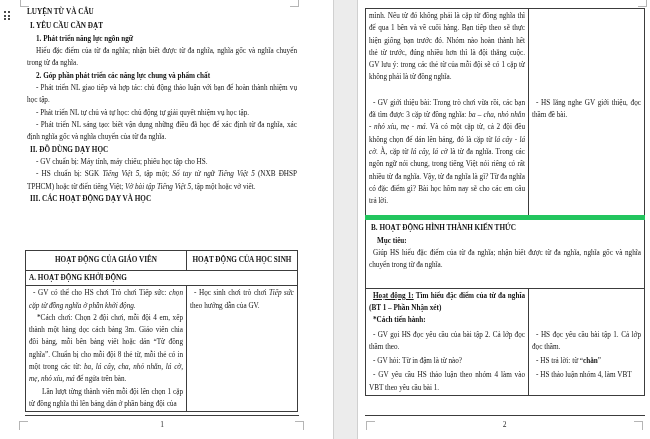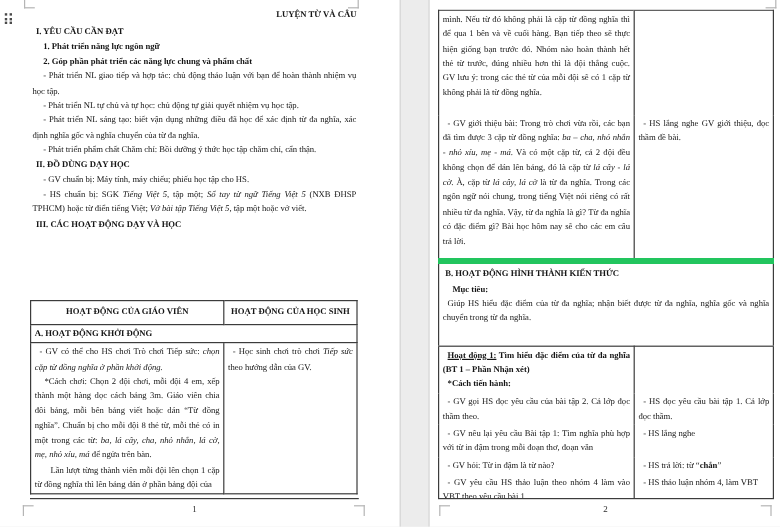--- a/index.html
+++ b/index.html
@@ -4,21 +4,21 @@
 <style>
   html,body{margin:0;padding:0;}
   #stage{position:relative;width:650px;height:439px;background:#ececec;overflow:hidden;
          font-family:"Liberation Serif","DejaVu Serif",serif;color:#151515;}
   .page{position:absolute;top:0;height:439px;background:#ffffff;}
   #page1{left:0;width:333px;border-right:1px solid #d0d0d0;}
   #page2{left:357px;width:293px;border-left:1px solid #d0d0d0;}
 
   
   .flow1{position:absolute;left:27px;top:2px;width:270px;font-size:7.2px;line-height:12.35px;text-align:justify;}
-  .doc-title{text-align:right;font-weight:bold;line-height:15.2px;padding-top:3px;text-indent:0;}
+  .doc-title{text-align:left;font-weight:bold;line-height:15.2px;padding-top:3px;text-indent:0;}
   .doc-sub{text-align:center;font-weight:normal;line-height:15.2px;text-indent:0;}
   .flow1 p,.flow1 h3{margin:0;font-size:7.2px;}
   .h{font-weight:bold;text-indent:3px;}
   .bp{text-indent:9px;}
 
   
   .tblwrap{position:absolute;overflow:hidden;border-bottom:1px solid #3c3c3c;}
   #t1wrap{left:25px;top:250px;width:274px;height:165px;}
   #t2wrap{left:365px;top:8px;width:280px;height:407px;}
   table.doc{border-collapse:collapse;table-layout:fixed;font-size:7.2px;line-height:12.3px;color:#151515;}
@@ -81,25 +81,25 @@
   <div class="crop c-bl1"></div>
   <div class="crop c-br1"></div>
   <div class="crop c-tr2"></div>
   <div class="crop c-bl2"></div>
   <div class="crop c-br2"></div>
 
   <div class="flow1">
     <div class="doc-title">LUYỆN TỪ VÀ CÂU</div>
     <p class="h">I. YÊU CẦU CẦN ĐẠT</p>
     <p class="h bp">1. Phát triển năng lực ngôn ngữ</p>
+    <p class="bp">Hiểu đặc điểm của từ đa nghĩa; nhận biết được từ đa nghĩa, nghĩa gốc và nghĩa chuyển trong từ đa nghĩa.</p>
     <p class="h bp">2. Góp phần phát triển các năng lực chung và phẩm chất</p>
     <p class="bp">- Phát triển NL giao tiếp và hợp tác: chủ động thảo luận với bạn để hoàn thành nhiệm vụ học tập.</p>
     <p class="bp">- Phát triển NL tự chủ và tự học: chủ động tự giải quyết nhiệm vụ học tập.</p>
     <p class="bp">- Phát triển NL sáng tạo: biết vận dụng những điều đã học để xác định từ đa nghĩa, xác định nghĩa gốc và nghĩa chuyển của từ đa nghĩa.</p>
-    <p class="bp">- Phát triển phẩm chất Chăm chỉ: Bồi dưỡng ý thức học tập chăm chỉ, cẩn thận.</p>
     <p class="h">II. ĐỒ DÙNG DẠY HỌC</p>
     <p class="bp">- GV chuẩn bị: Máy tính, máy chiếu; phiếu học tập cho HS.</p>
     <p class="bp"><span>- HS chuẩn bị: SGK </span><i>Tiếng Việt 5</i><span>, tập một; </span><i>Sổ tay từ ngữ Tiếng Việt 5</i><span> (NXB ĐHSP TPHCM) hoặc từ điển tiếng Việt; </span><i>Vở bài tập Tiếng Việt 5</i><span>, tập một hoặc vở viết.</span></p>
     <p class="h">III. CÁC HOẠT ĐỘNG DẠY VÀ HỌC</p>
   </div>
 
   <div id="t1wrap" class="tblwrap">
     <table id="t1" class="doc">
       <colgroup>
           <col style="width:161px">
@@ -165,28 +165,20 @@
       <tr>
         <td class="gv">
               <p>- GV gọi HS đọc yêu cầu của bài tập 2. Cả lớp đọc thầm theo.</p>
             </td>
         <td class="hs">
               <p>- HS đọc yêu cầu bài tập 1. Cả lớp đọc thầm.</p>
             </td>
       </tr>
       <tr>
         <td class="gv">
-              <p>- GV nêu lại yêu cầu Bài tập 1: Tìm nghĩa phù hợp với từ in đậm trong mỗi đoạn thơ, đoạn văn</p>
-            </td>
-        <td class="hs">
-              <p>- HS lắng nghe</p>
-            </td>
-      </tr>
-      <tr>
-        <td class="gv">
               <p>- GV hỏi: Từ in đậm là từ nào?</p>
             </td>
         <td class="hs">
           <p><span>- HS trả lời: từ “</span><span class="bold">chắn</span><span>”</span></p>
         </td>
       </tr>
       <tr>
         <td class="gv">
               <p>- GV yêu cầu HS thảo luận theo nhóm 4 làm vào VBT theo yêu cầu bài 1.</p>
             </td>

